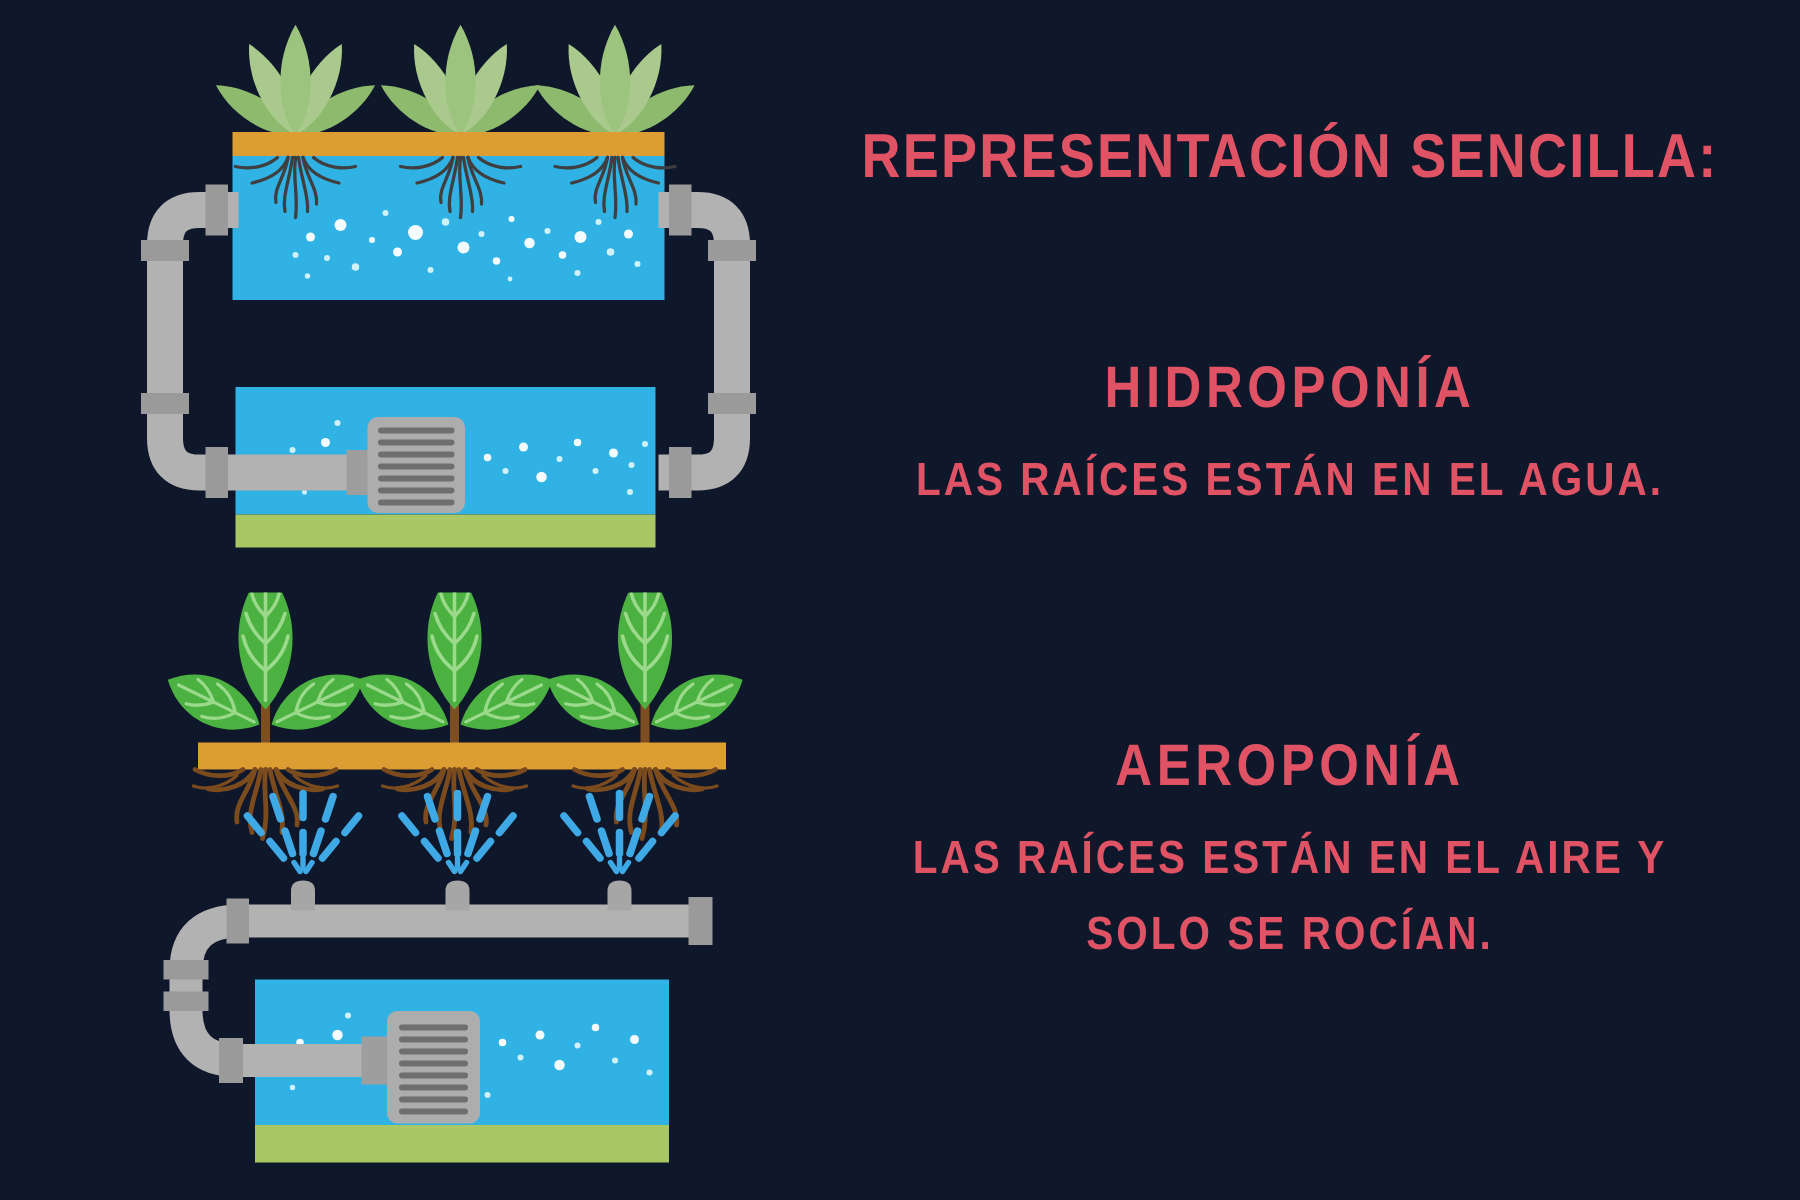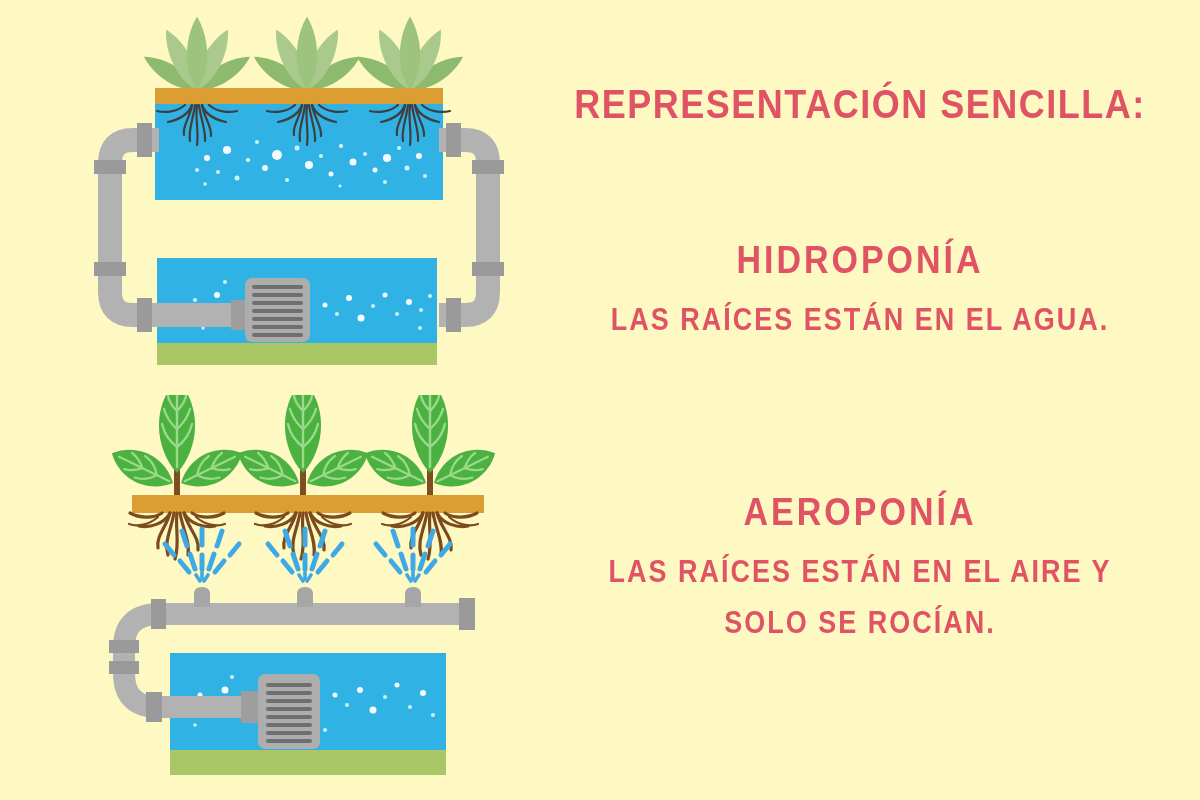--- a/index.html
+++ b/index.html
@@ -1,16 +1,16 @@
 <!DOCTYPE html>
 <html><head>
 <meta charset="utf-8">
 <style>
   html,body{margin:0;padding:0;background:#ffffff;}
-  .canvas{position:relative;width:1200px;height:800px;background:#fef9c3;overflow:hidden;
+  .canvas{position:relative;width:1200px;height:800px;background:#0f172a;overflow:hidden;
           font-family:"Liberation Sans", sans-serif;}
   .illo{position:absolute;}
   .illo-hydro{left:85px;top:10px;width:430px;height:360px;}
   .illo-aero{left:85px;top:395px;width:430px;height:400px;}
   .text-block{position:absolute;left:540px;width:640px;text-align:center;color:#df5365;
               font-weight:700;transform:scaleY(1.15);transform-origin:center top;}
   .title-block{top:80px;}
   .page-title{margin:0;font-size:36px;letter-spacing:1.5px;}
   .hydro-block{top:237px;}
   .aero-block{top:489px;}

